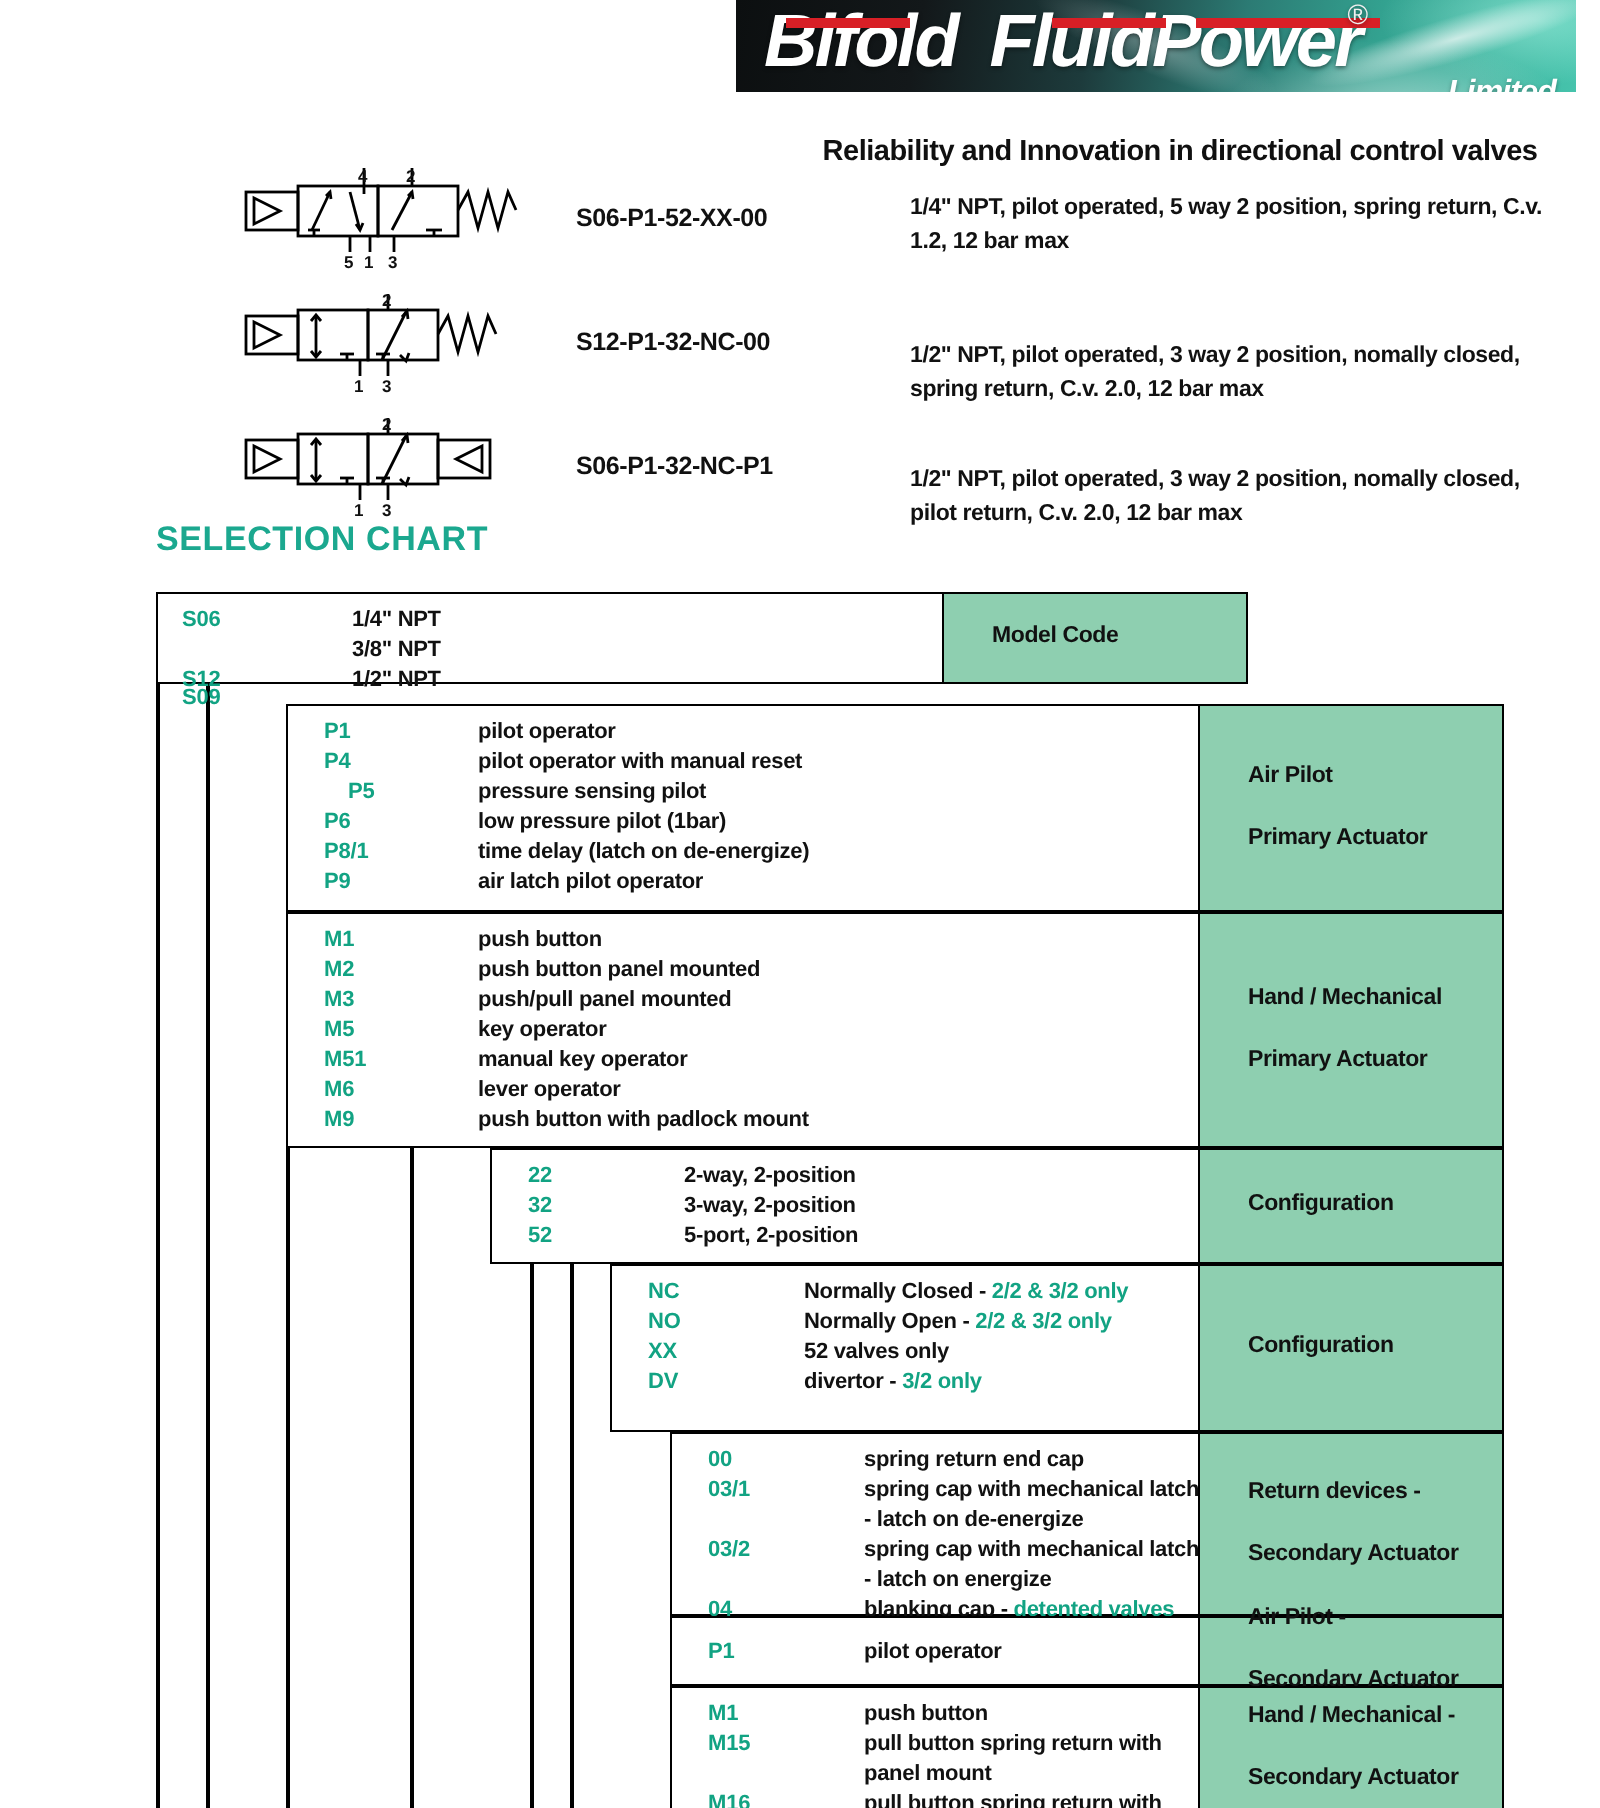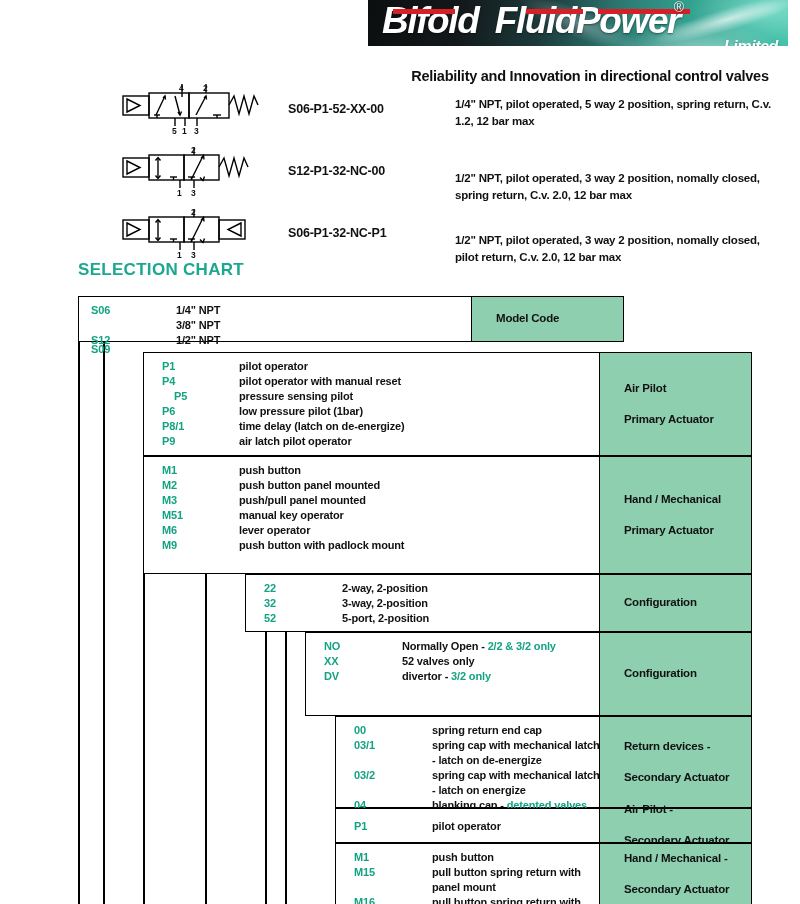--- a/index.html
+++ b/index.html
@@ -331,20 +331,24 @@
       </div>
       <div class="irow">
         <span class="icode" style="left:0;">M2</span>
         <span class="idesc" style="left:77px;">push button panel mounted</span>
       </div>
       <div class="irow">
         <span class="icode" style="left:0;">M3</span>
         <span class="idesc" style="left:77px;">push/pull panel mounted</span>
       </div>
       <div class="irow">
+        <span class="icode" style="left:0;">M5</span>
+        <span class="idesc" style="left:77px;">key operator</span>
+      </div>
+      <div class="irow">
         <span class="icode" style="left:0;">M51</span>
         <span class="idesc" style="left:77px;">manual key operator</span>
       </div>
       <div class="irow">
         <span class="icode" style="left:0;">M6</span>
         <span class="idesc" style="left:77px;">lever operator</span>
       </div>
       <div class="irow">
         <span class="icode" style="left:0;">M9</span>
         <span class="idesc" style="left:77px;">push button with padlock mount</span>
@@ -376,20 +380,24 @@
     <div class="greencell">
       <span>
           <span>Configuration</span>
         </span>
     </div>
   </div>
 
   <div class="sec" style="left:305px; top:336px; width:447px; height:84px;">
     <div class="rowlist" style="padding:7px 0 0 18px;">
       <div class="irow">
+        <span class="icode" style="left:0;">NC</span>
+        <span class="idesc" style="left:78px;"><span>Normally Closed - </span><span class="q">2/2 &amp; 3/2 only</span></span>
+      </div>
+      <div class="irow">
         <span class="icode" style="left:0;">NO</span>
         <span class="idesc" style="left:78px;"><span>Normally Open - </span><span class="q">2/2 &amp;  3/2 only</span></span>
       </div>
       <div class="irow">
         <span class="icode" style="left:0;">XX</span>
         <span class="idesc" style="left:78px;text-align:center;"><span>52 valves only</span><span class="q"></span></span>
       </div>
       <div class="irow">
         <span class="icode" style="left:0;">DV</span>
         <span class="idesc" style="left:78px;"><span>divertor - </span><span class="q">3/2 only</span></span>

